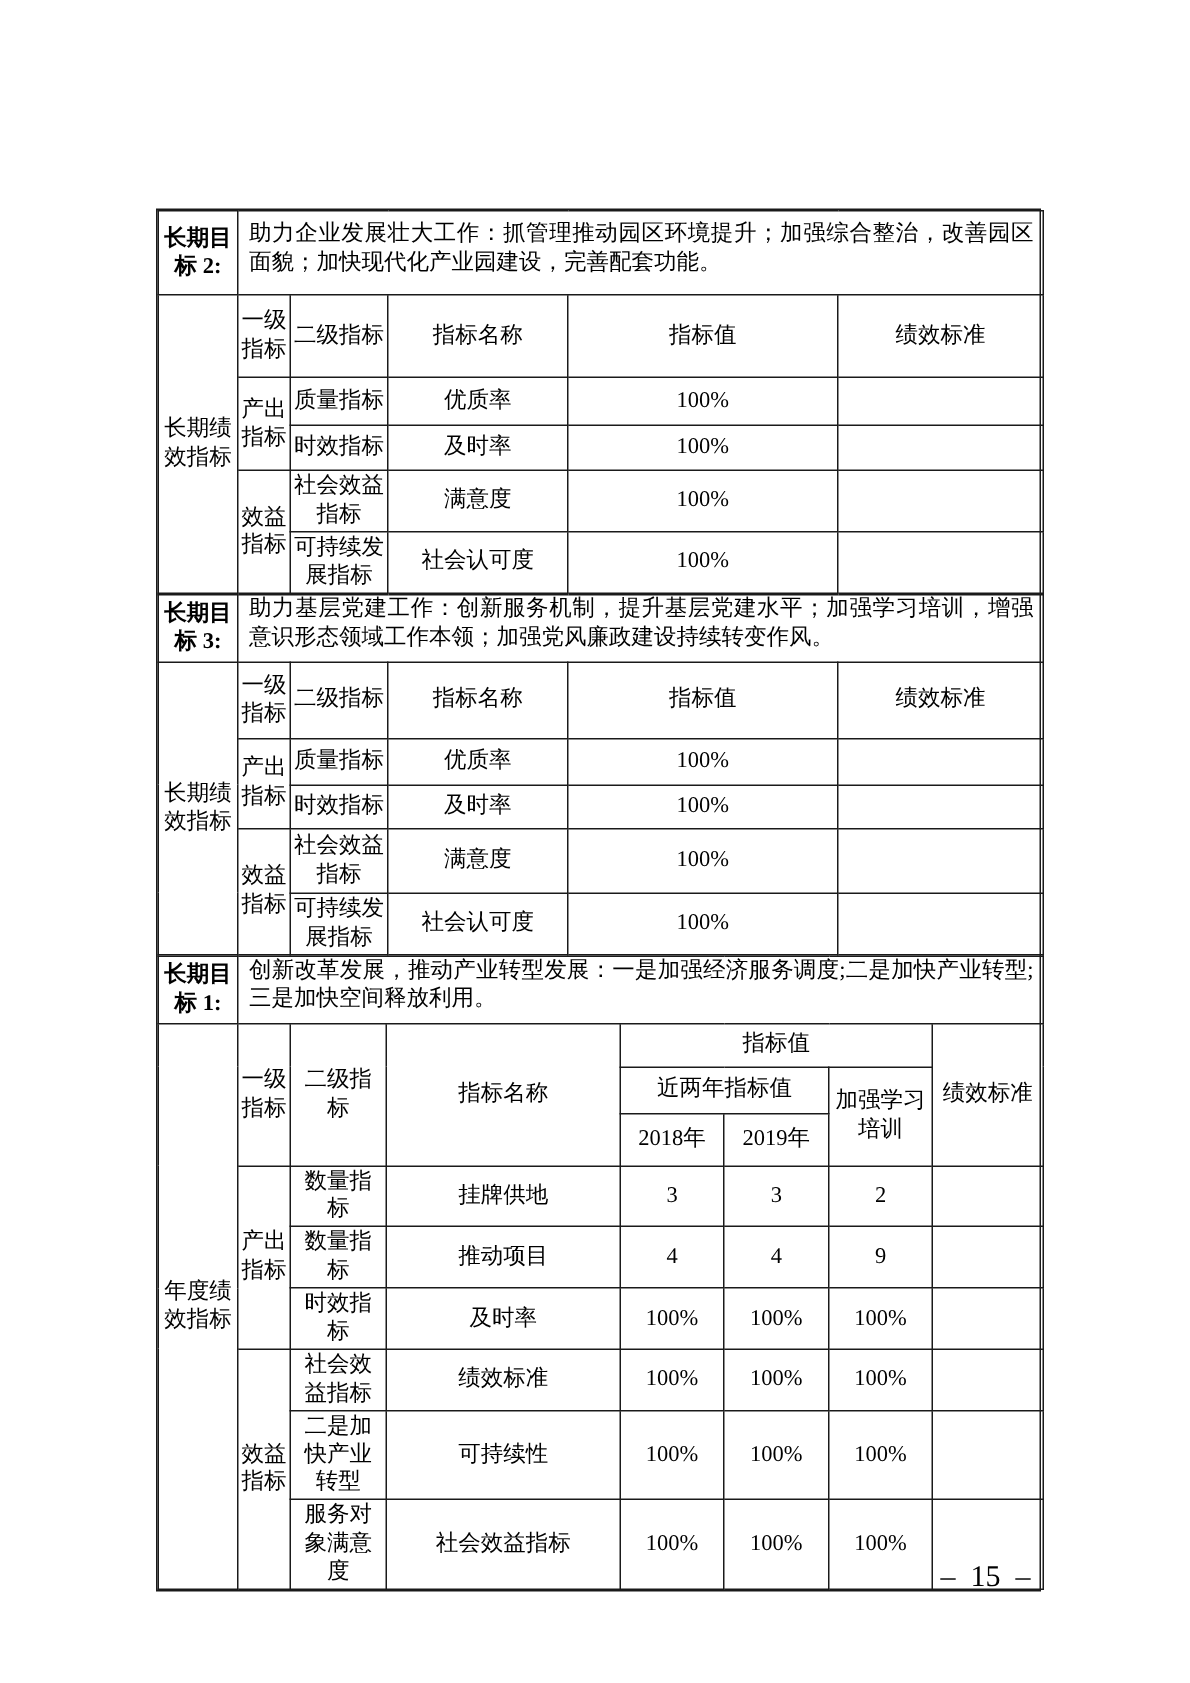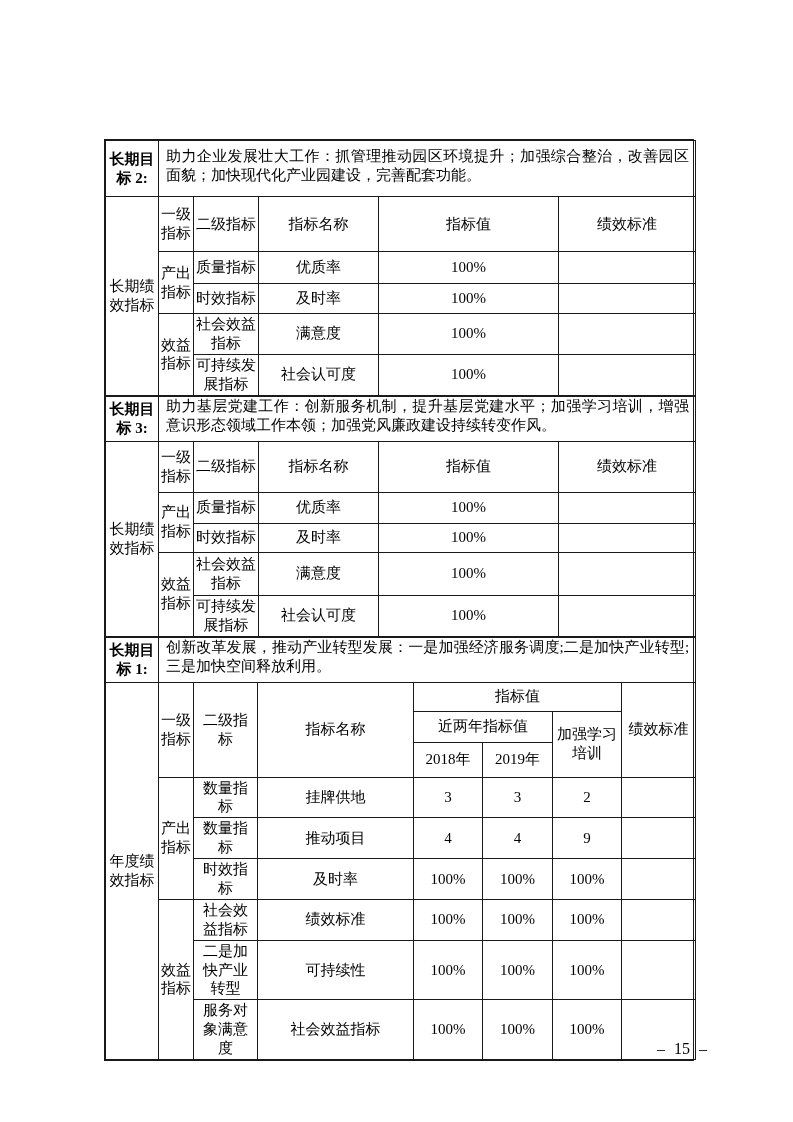--- a/index.html
+++ b/index.html
@@ -66,22 +66,22 @@
   #t-an tr.r2 { height: 29px; }
   #t-an tr.r3 { height: 30px; }
   #t-an tr.r4 { height: 37px; }
   #t-an tr.r5 { height: 55px; }
   #t-an tr.r6 { height: 46px; margin-left: 33px; }
 
   .page-number {
     position: absolute;
     left: 627px; top: 1040px;
     width: 80px;
-    text-align: right;
-    font-size: 16px;
+    text-align: left;
+    font-size: 20px;
     word-spacing: 5px;
   }
 </style>
 </head>
 <body>
 
 <div class="sheet">
 
   <table id="t-lt2">
     <colgroup>

